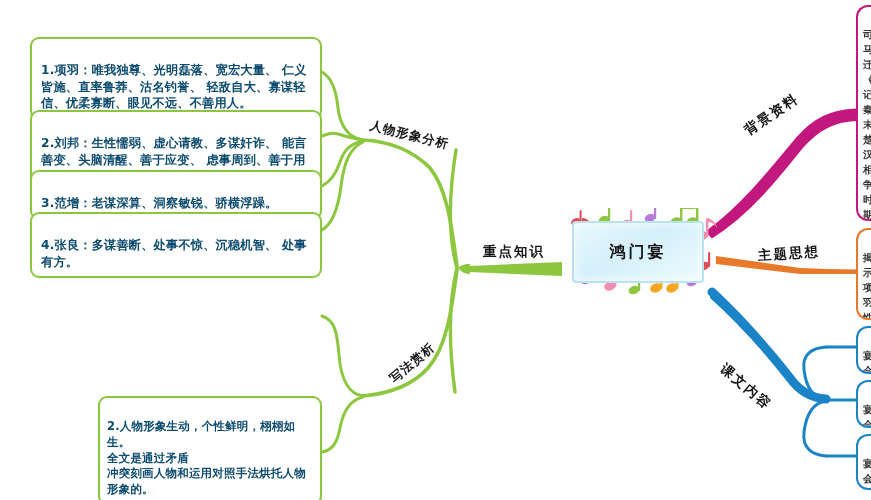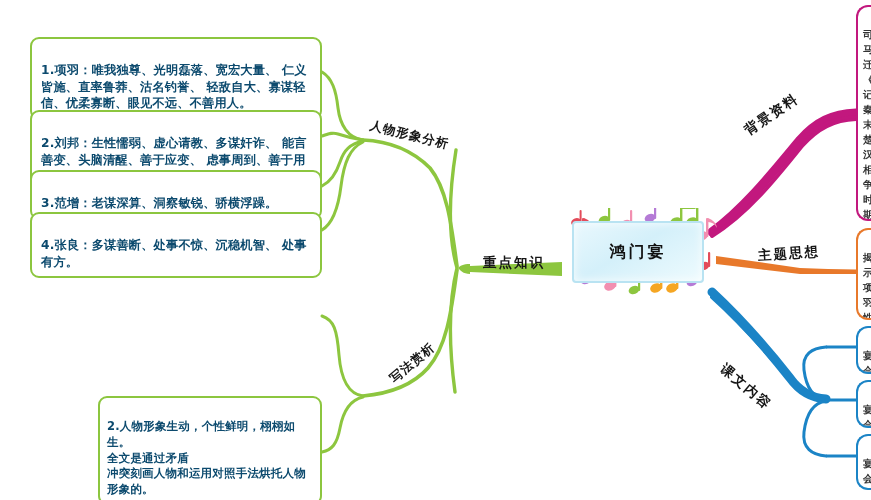--- a/index.html
+++ b/index.html
@@ -170,21 +170,21 @@
         </g>
         <g fill="#E34B5A">
           <ellipse cx="18" cy="14" rx="5" ry="3.8" transform="rotate(-20 18 14)"></ellipse>
           <rect x="21.6" y="2" width="2" height="13" rx="1"></rect>
         </g>
       </g>
     </svg>
     <div id="center-node">鸿门宴</div>
   </div>
 
-  <div class="blabel big" style="left:483px;top:243px;margin-top:11px;">重点知识</div>
+  <div class="blabel big" style="left:483px;top:243px;">重点知识</div>
 
   <div class="blabel" style="left:370px;top:117px;transform:rotate(14deg);transform-origin:left center;">人物形象分析</div>
 
   <div class="blabel" style="left:392px;top:372px;transform:rotate(-40deg);transform-origin:left center;">写法赏析</div>
 
   <div class="blabel big" style="left:746px;top:123px;transform:rotate(-34deg);transform-origin:left center;">背景资料</div>
 
   <div class="blabel big" style="left:758px;top:247px;transform:rotate(-4deg);transform-origin:left center;">主题思想</div>
 
   <div class="blabel big" style="left:722px;top:358px;transform:rotate(40deg);transform-origin:left center;">课文内容</div>

